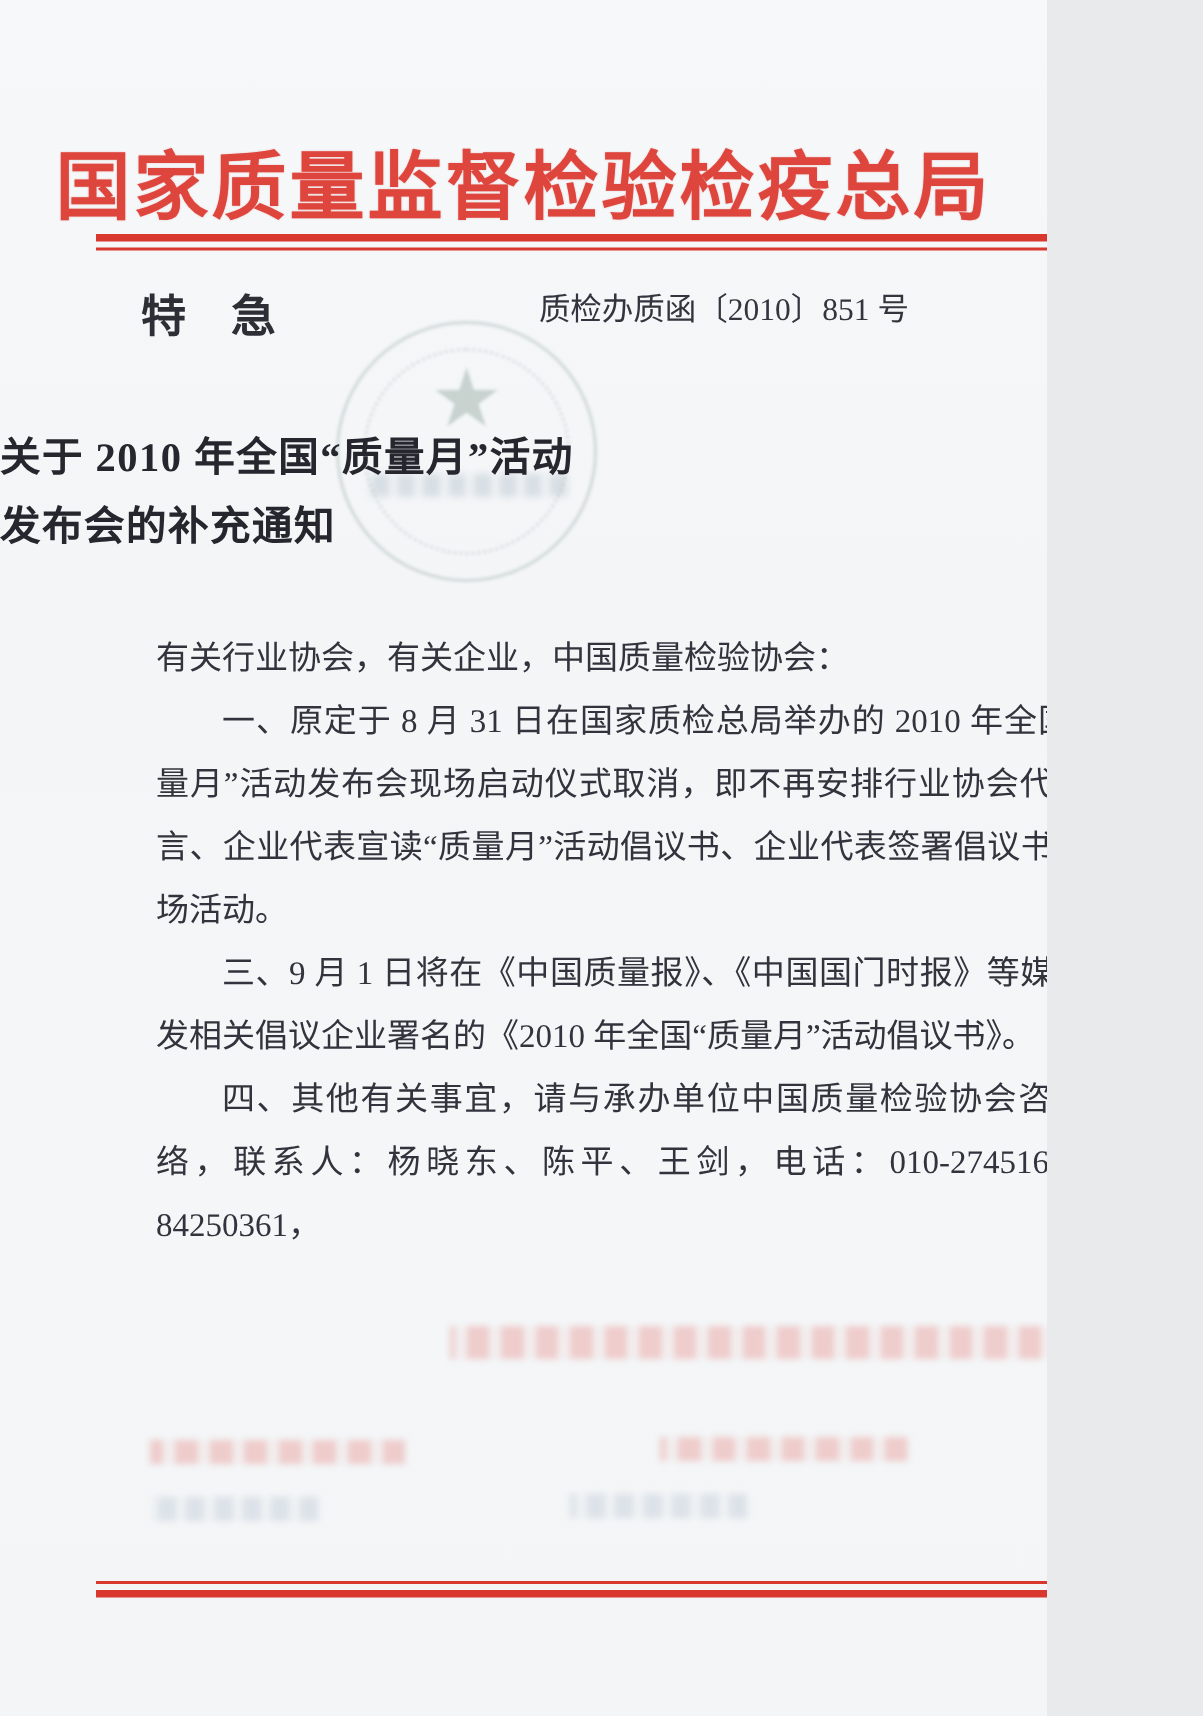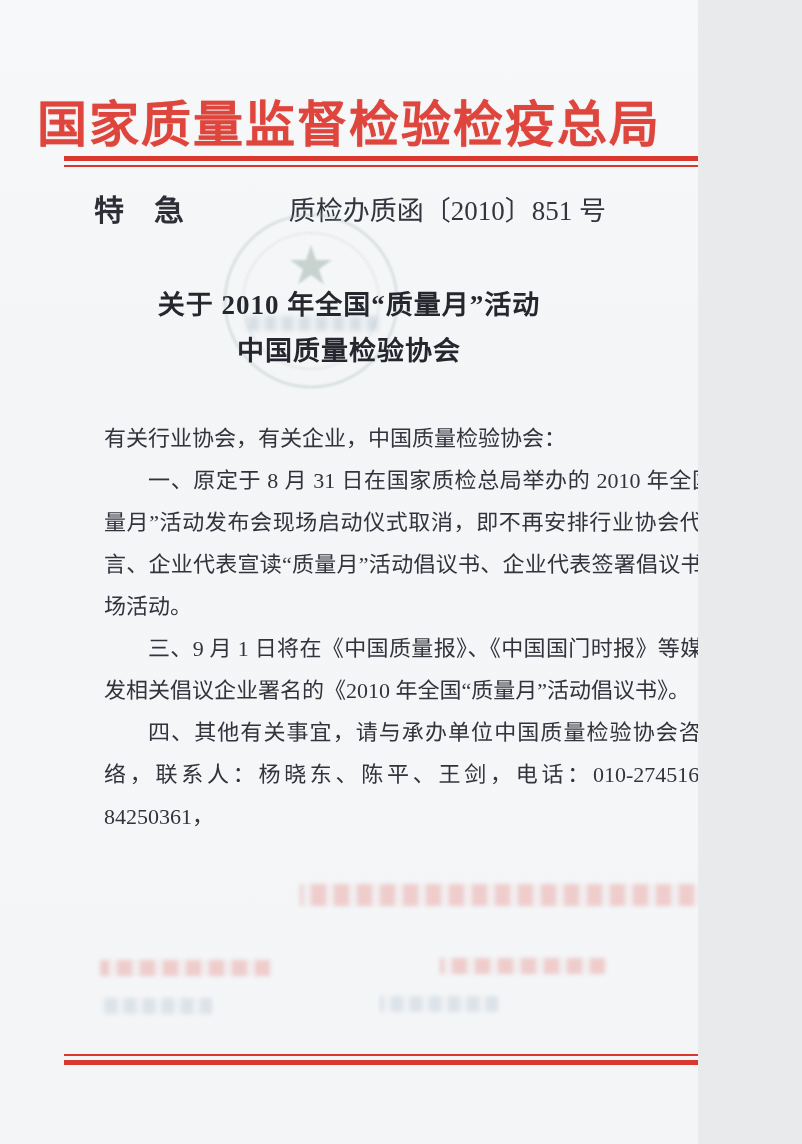--- a/index.html
+++ b/index.html
@@ -37,21 +37,21 @@
     position: absolute;
     top: 186px; left: 94px;
     font-family: "Liberation Sans", "DejaVu Sans", sans-serif;
     font-size: 30px;
     font-weight: 700;
     color: #2e2f36;
   }
   .doc-number {
     position: absolute;
     top: 189px; right: 92px;
-    font-size: 27px;
+    font-size: 21px;
     color: #33343d;
     white-space: nowrap;
   }
   
   .seal {
     position: absolute;
     left: 224px; top: 214px;
     width: 174px; height: 174px;
     border: 2px solid rgba(158,176,168,.40);
     border-radius: 50%;
@@ -78,21 +78,21 @@
     height: 15px;
     background: repeating-linear-gradient(90deg,
       rgba(150,170,185,.30) 0 11px, rgba(150,170,185,.05) 11px 17px);
     filter: blur(2px);
     transform: scaleX(-1);
   }
   
   .title-block {
     position: absolute;
     top: 282px; left: 0; right: 0;
-    text-align: center;
+    text-align: left;
     font-size: 27px;
     font-weight: 700;
     line-height: 46px;
     color: #26272e;
     letter-spacing: 1px;
   }
   
   .body-text {
     position: absolute;
     top: 418px; left: 104px;
@@ -141,21 +141,21 @@
   <div class="doc-number">质检办质函〔2010〕851 号</div>
 
   <div class="seal">
     <div class="seal-inner-ring"></div>
     <div class="seal-star">★</div>
     <div class="seal-date-ghost"></div>
   </div>
 
   <div class="title-block">
     <div>关于 2010 年全国“质量月”活动</div>
-    <div>中国质量检验协会</div>
+    <div>发布会的补充通知</div>
   </div>
 
   <div class="body-text">
     <p>有关行业协会，有关企业，中国质量检验协会：</p>
     <div>
         <p class="para">一、原定于 8 月 31 日在国家质检总局举办的 2010 年全国“质量月”活动发布会现场启动仪式取消，即不再安排行业协会代表发言、企业代表宣读“质量月”活动倡议书、企业代表签署倡议书等现场活动。</p>
         <p class="para">三、9 月 1 日将在《中国质量报》、《中国国门时报》等媒体刊发相关倡议企业署名的《2010 年全国“质量月”活动倡议书》。</p>
         <p class="para">四、其他有关事宜，请与承办单位中国质量检验协会咨询联络，联系人：杨晓东、陈平、王剑，电话：010-27451674、84250361，</p>
       </div>
   </div>

